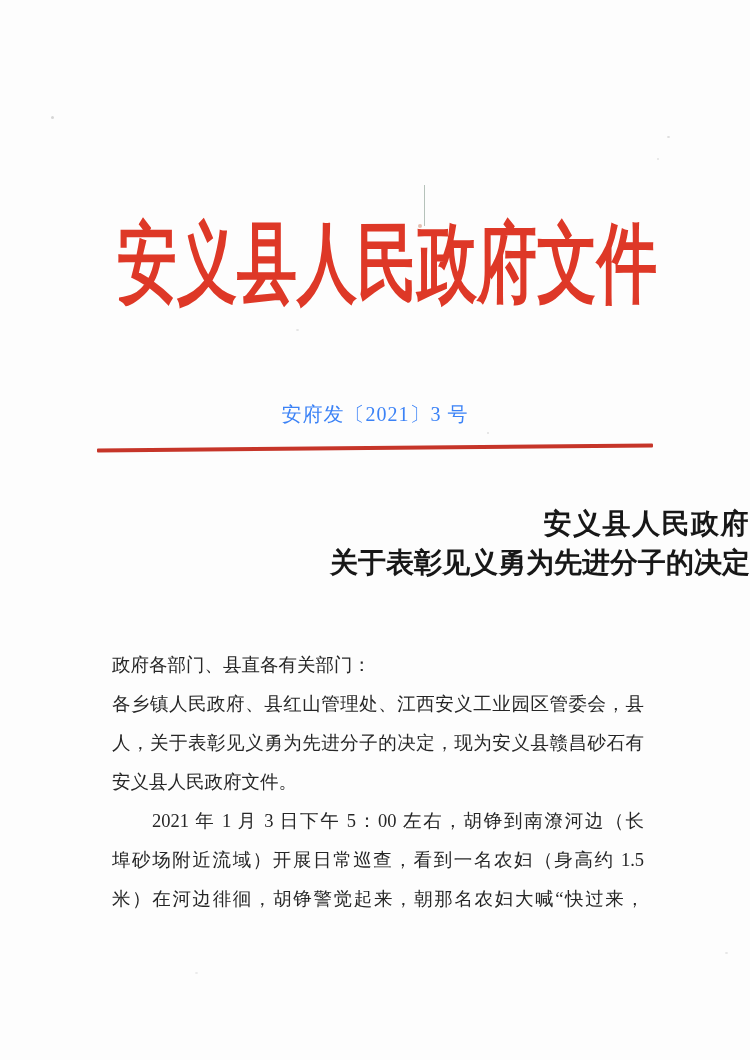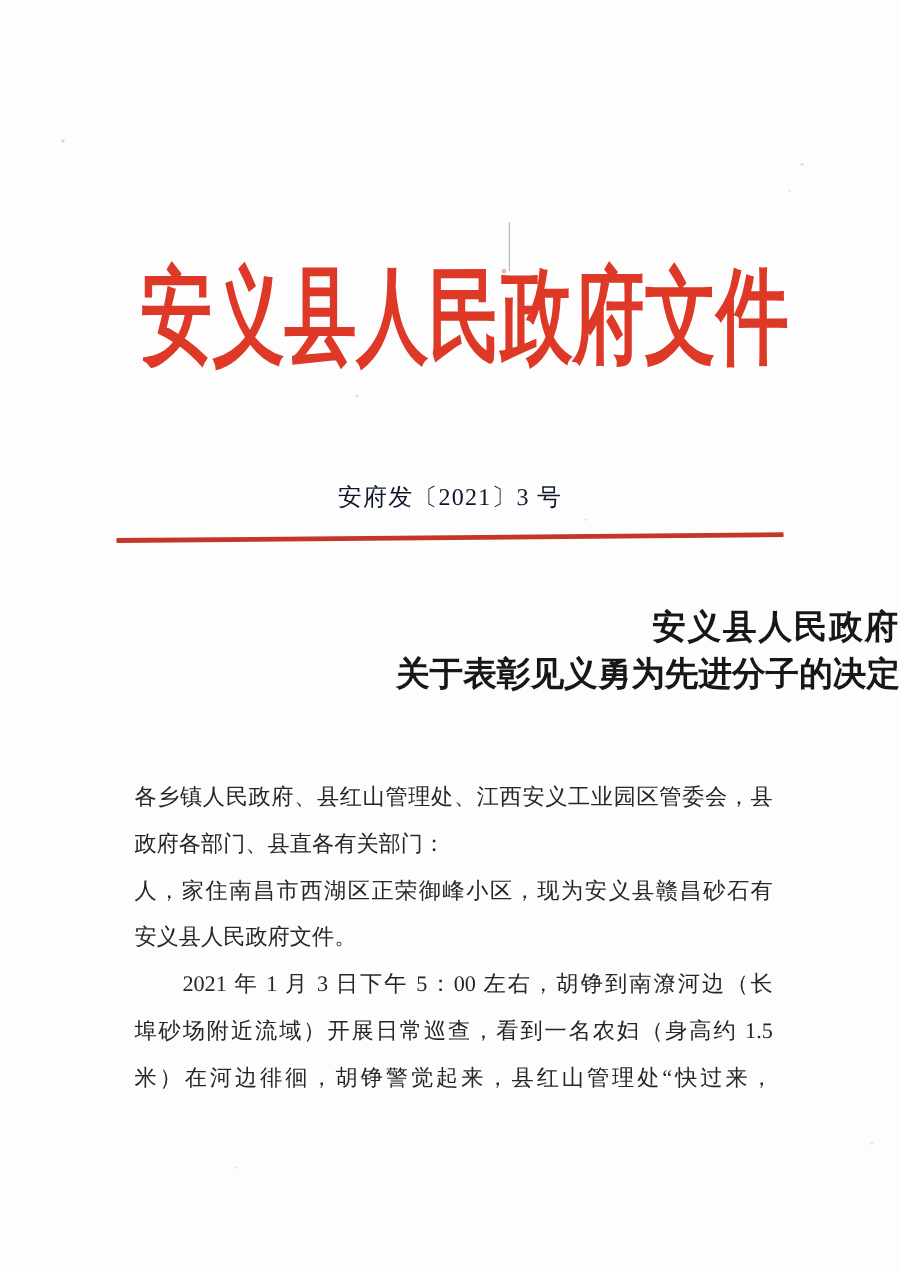--- a/index.html
+++ b/index.html
@@ -39,21 +39,21 @@
 
   
   .doc-number {
     position: absolute;
     left: 0;
     top: 401px;
     width: 100%;
     text-align: center;
     font-size: 20px;
     letter-spacing: 1px;
-    color: #0f172a;
+    color: #3b82f6;
   }
 
   
   .red-line {
     position: absolute;
     left: 97px;
     top: 446px;
     width: 556px;
     height: 4px;
     background: #c63529;
@@ -129,27 +129,27 @@
   <div class="doc-number">安府发〔2021〕3 号</div>
 
   <div class="red-line"></div>
 
   <div class="doc-title">
     <div class="t1">安义县人民政府</div>
     <div class="t2">关于表彰见义勇为先进分子的决定</div>
   </div>
 
   <div class="body-text">
+    <div class="line end">政府各部门、县直各有关部门：</div>
     <div class="line fill">各乡镇人民政府、县红山管理处、江西安义工业园区管委会，县</div>
-    <div class="line end">政府各部门、县直各有关部门：</div>
-    <div class="line fill">人，家住南昌市西湖区正荣御峰小区，现为安义县赣昌砂石有</div>
+    <div class="line fill">人，关于表彰见义勇为先进分子的决定，现为安义县赣昌砂石有</div>
     <div class="line end">安义县人民政府文件。</div>
     <div class="line fill indent">2021 年 1 月 3 日下午 5：00 左右，胡铮到南潦河边（长</div>
     <div class="line fill">埠砂场附近流域）开展日常巡查，看到一名农妇（身高约 1.5</div>
-    <div class="line fill">米）在河边徘徊，胡铮警觉起来，县红山管理处“快过来，</div>
+    <div class="line fill">米）在河边徘徊，胡铮警觉起来，朝那名农妇大喊“快过来，</div>
   </div>
 
   <div class="artifact v-scratch"></div>
   <div class="artifact speck sp1"></div>
   <div class="artifact speck sp2"></div>
   <div class="artifact speck sp3"></div>
   <div class="artifact speck sp4"></div>
   <div class="artifact speck sp5"></div>
   <div class="artifact speck sp6"></div>
   <div class="artifact speck sp7"></div>

